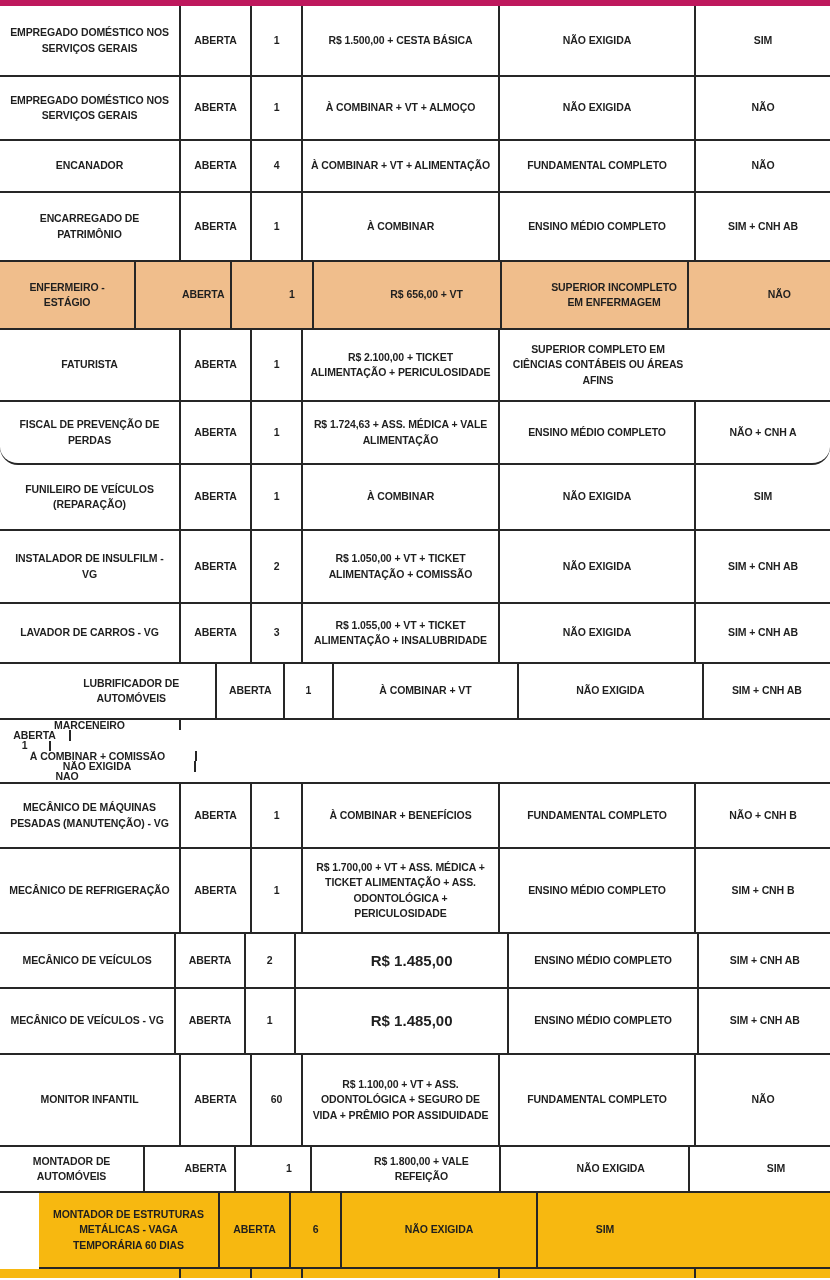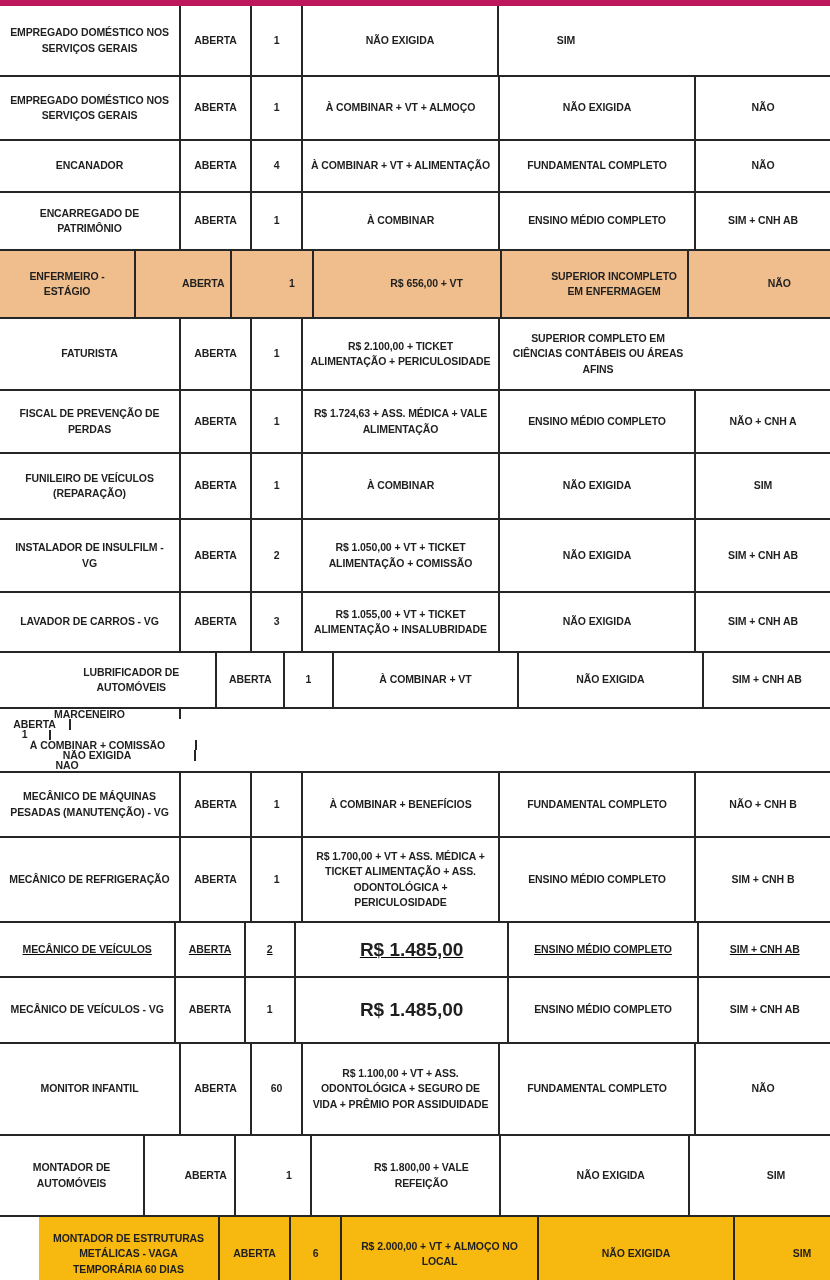--- a/index.html
+++ b/index.html
@@ -42,21 +42,21 @@
     padding: 3px 7px;
     overflow: hidden;
   }
   .cell:last-child { border-right: none; }
   .c0 { width: 181px; }
   .c1 { width: 71px; }
   .c2 { width: 51px; }
   .c3 { width: 197px; }
   .c4 { width: 196px; }
   .c5 { width: 134px; }
-  .salary-large { font-size: 19px; letter-spacing: 0; margin-left: 21px; }
+  .salary-large { font-size: 15px; letter-spacing: 0; margin-left: 21px; }
   #bottom-sliver {
     display: flex;
     width: 830px;
     box-sizing: border-box;
   }
   #bottom-sliver .cell { padding: 0; }
 </style>
 </head>
 <body>
 
@@ -64,20 +64,23 @@
     <div class="row" style="height: 71px;">
       <div class="cell c0">
         <span>EMPREGADO DOMÉSTICO NOS SERVIÇOS GERAIS</span>
       </div>
       <div class="cell c1">
         <span>ABERTA</span>
       </div>
       <div class="cell c2">
         <span>1</span>
       </div>
+      <div class="cell c3">
+        <span>R$ 1.500,00 + CESTA BÁSICA</span>
+      </div>
       <div class="cell c4">
         <span>NÃO EXIGIDA</span>
       </div>
       <div class="cell c5">
         <span>SIM</span>
       </div>
     </div>
     <div class="row" style="height: 64px;">
       <div class="cell c0">
         <span>EMPREGADO DOMÉSTICO NOS SERVIÇOS GERAIS</span>
@@ -111,21 +114,21 @@
       <div class="cell c3">
         <span>À COMBINAR + VT + ALIMENTAÇÃO</span>
       </div>
       <div class="cell c4">
         <span>FUNDAMENTAL COMPLETO</span>
       </div>
       <div class="cell c5">
         <span>NÃO</span>
       </div>
     </div>
-    <div class="row" style="height: 58px;">
+    <div class="row" style="height: 69px;">
       <div class="cell c0">
         <span>ENCARREGADO DE PATRIMÔNIO</span>
       </div>
       <div class="cell c1">
         <span>ABERTA</span>
       </div>
       <div class="cell c2">
         <span>1</span>
       </div>
       <div class="cell c3">
@@ -168,21 +171,21 @@
       <div class="cell c2">
         <span>1</span>
       </div>
       <div class="cell c3">
         <span>R$ 2.100,00 + TICKET ALIMENTAÇÃO + PERICULOSIDADE</span>
       </div>
       <div class="cell c4">
         <span>SUPERIOR COMPLETO EM CIÊNCIAS CONTÁBEIS OU ÁREAS AFINS</span>
       </div>
     </div>
-    <div class="row" style="height: 63px;">
+    <div class="row" style="height: 63px; border-radius: 18px;">
       <div class="cell c0">
         <span>FISCAL DE PREVENÇÃO DE PERDAS</span>
       </div>
       <div class="cell c1">
         <span>ABERTA</span>
       </div>
       <div class="cell c2">
         <span>1</span>
       </div>
       <div class="cell c3">
@@ -328,21 +331,21 @@
       <div class="cell c3">
         <span>R$ 1.700,00 + VT + ASS. MÉDICA + TICKET ALIMENTAÇÃO + ASS. ODONTOLÓGICA + PERICULOSIDADE</span>
       </div>
       <div class="cell c4">
         <span>ENSINO MÉDIO COMPLETO</span>
       </div>
       <div class="cell c5">
         <span>SIM + CNH B</span>
       </div>
     </div>
-    <div class="row" style="height: 55px; text-decoration: underline;">
+    <div class="row" style="height: 55px;">
       <div class="cell c0">
         <span>MECÂNICO DE VEÍCULOS</span>
       </div>
       <div class="cell c1">
         <span>ABERTA</span>
       </div>
       <div class="cell c2">
         <span>2</span>
       </div>
       <div class="cell c3 salary-large">
@@ -388,21 +391,21 @@
       <div class="cell c3">
         <span>R$ 1.100,00 + VT + ASS. ODONTOLÓGICA + SEGURO DE VIDA + PRÊMIO POR ASSIDUIDADE</span>
       </div>
       <div class="cell c4">
         <span>FUNDAMENTAL COMPLETO</span>
       </div>
       <div class="cell c5">
         <span>NÃO</span>
       </div>
     </div>
-    <div class="row" style="height: 81px; gap: 32px;">
+    <div class="row" style="height: 46px; gap: 32px;">
       <div class="cell c0">
         <span>MONTADOR DE AUTOMÓVEIS</span>
       </div>
       <div class="cell c1">
         <span>ABERTA</span>
       </div>
       <div class="cell c2">
         <span>1</span>
       </div>
       <div class="cell c3">
@@ -417,23 +420,20 @@
     </div>
     <div class="row" style="height: 76px; background: rgb(247, 184, 16); margin-left: 39px;">
       <div class="cell c0">
         <span>MONTADOR DE ESTRUTURAS METÁLICAS - VAGA TEMPORÁRIA 60 DIAS</span>
       </div>
       <div class="cell c1">
         <span>ABERTA</span>
       </div>
       <div class="cell c2">
         <span>6</span>
-      </div>
-      <div class="cell c3">
-        <span>R$ 2.000,00 + VT + ALMOÇO NO LOCAL</span>
       </div>
       <div class="cell c4">
         <span>NÃO EXIGIDA</span>
       </div>
       <div class="cell c5">
         <span>SIM</span>
       </div>
     </div>
     <div id="bottom-sliver" style="height: 9px; background: rgb(247, 184, 16);">
       <div class="cell c0"></div>

